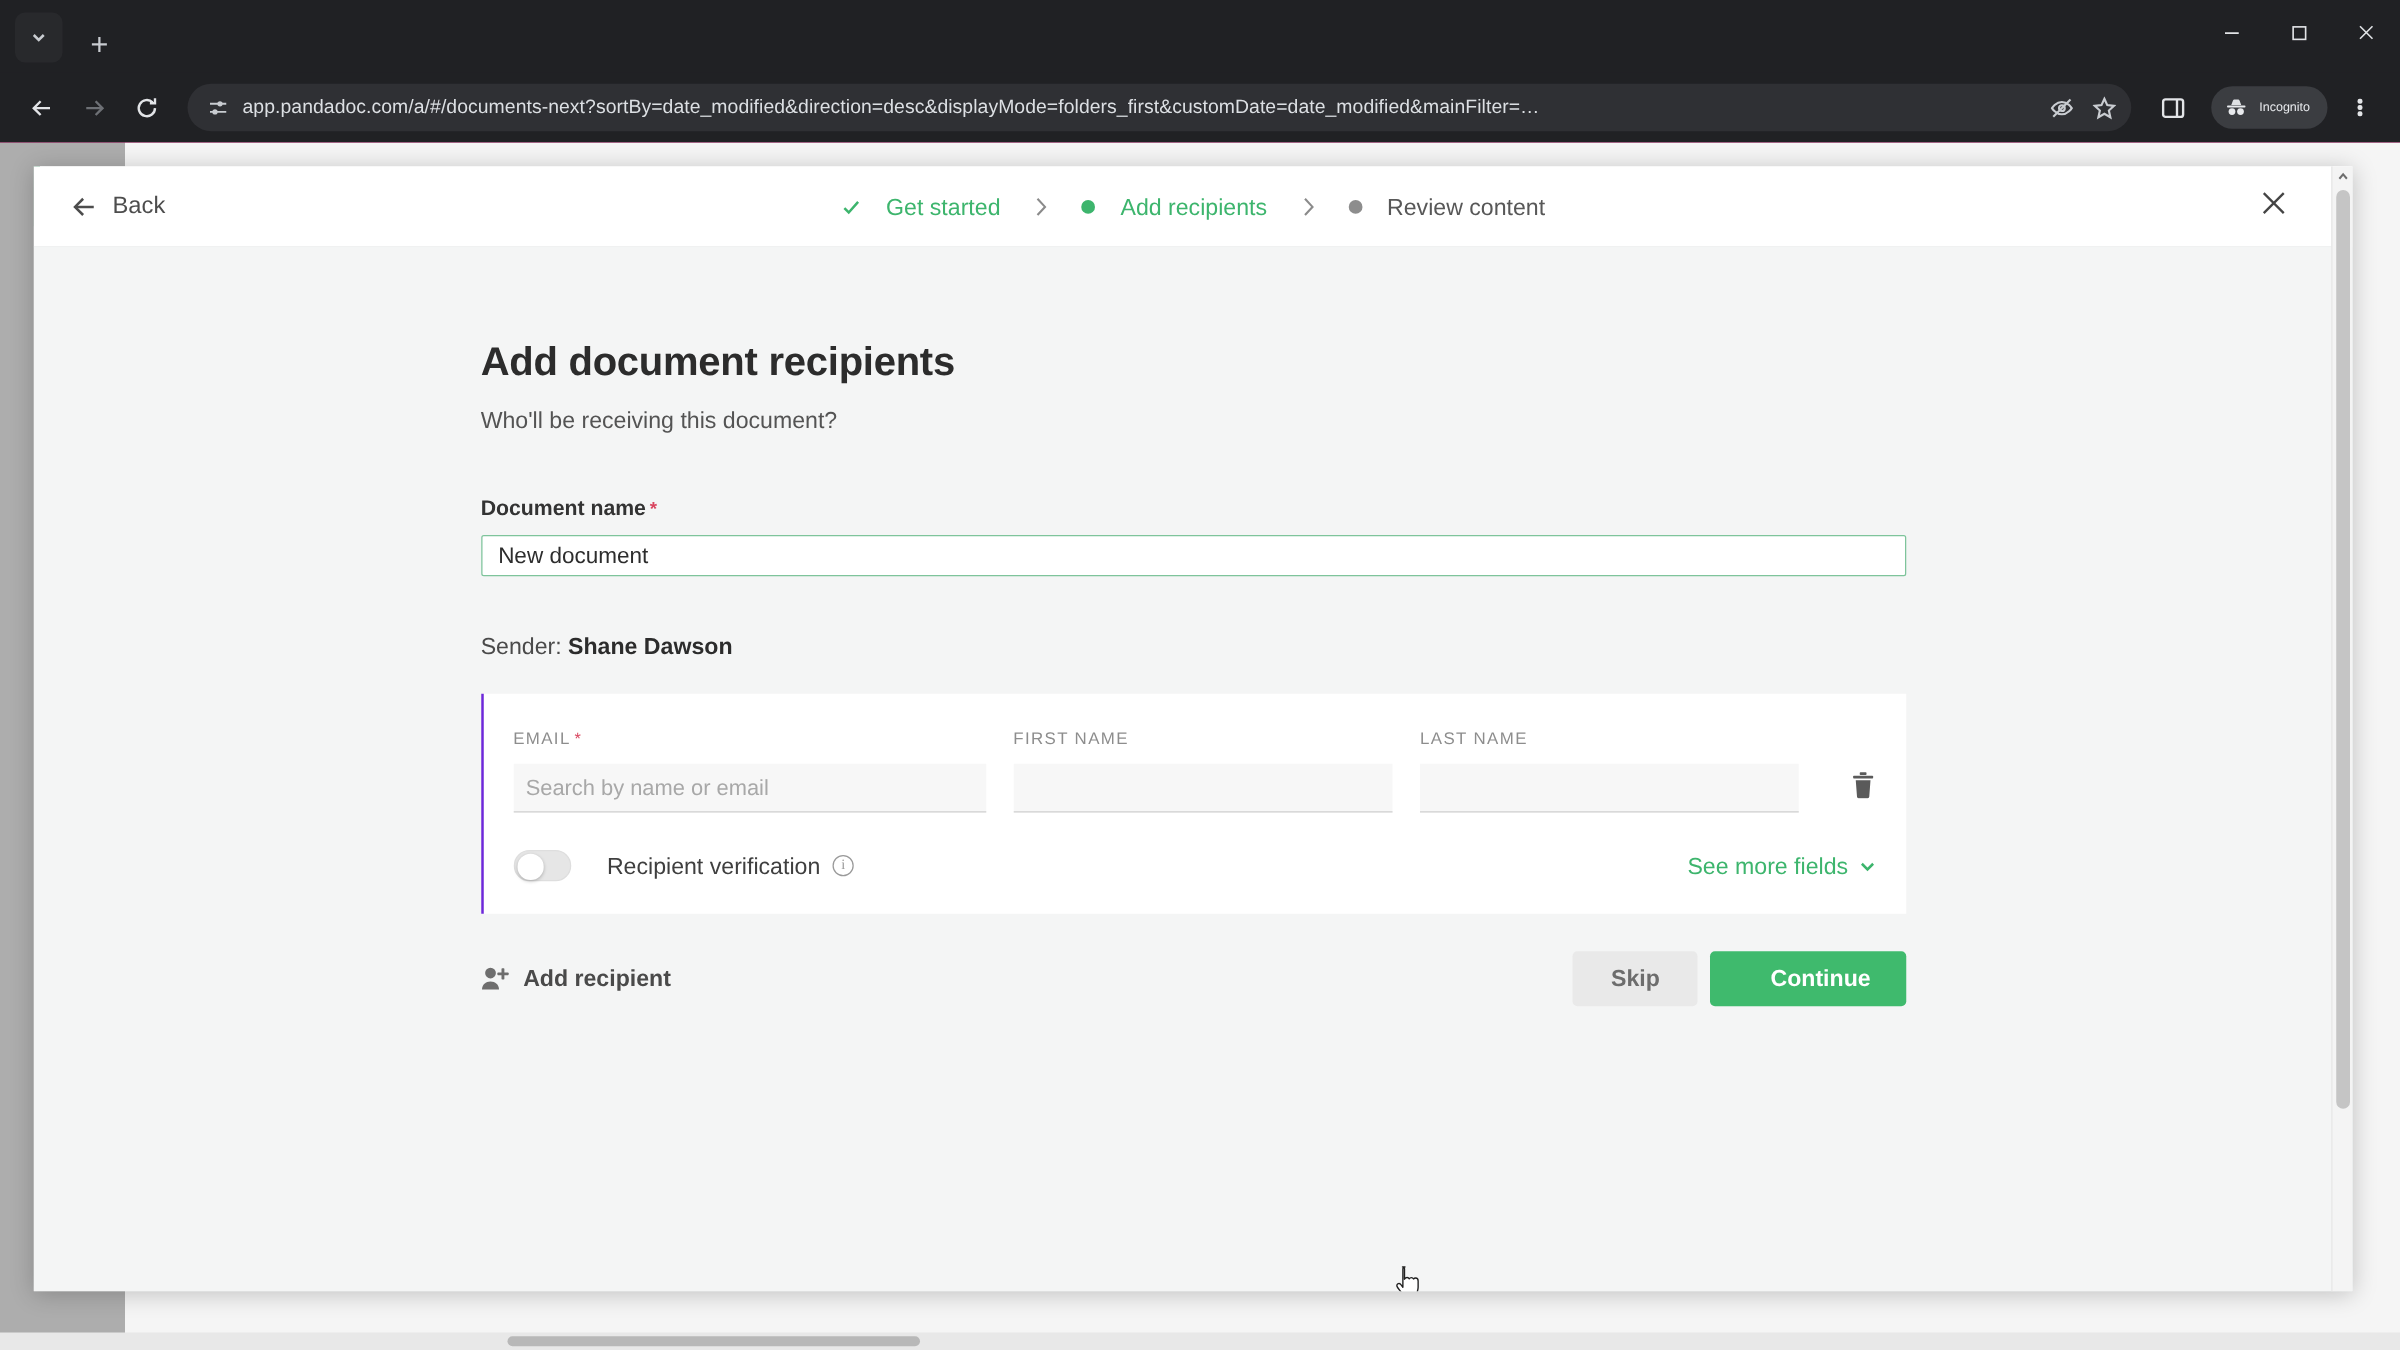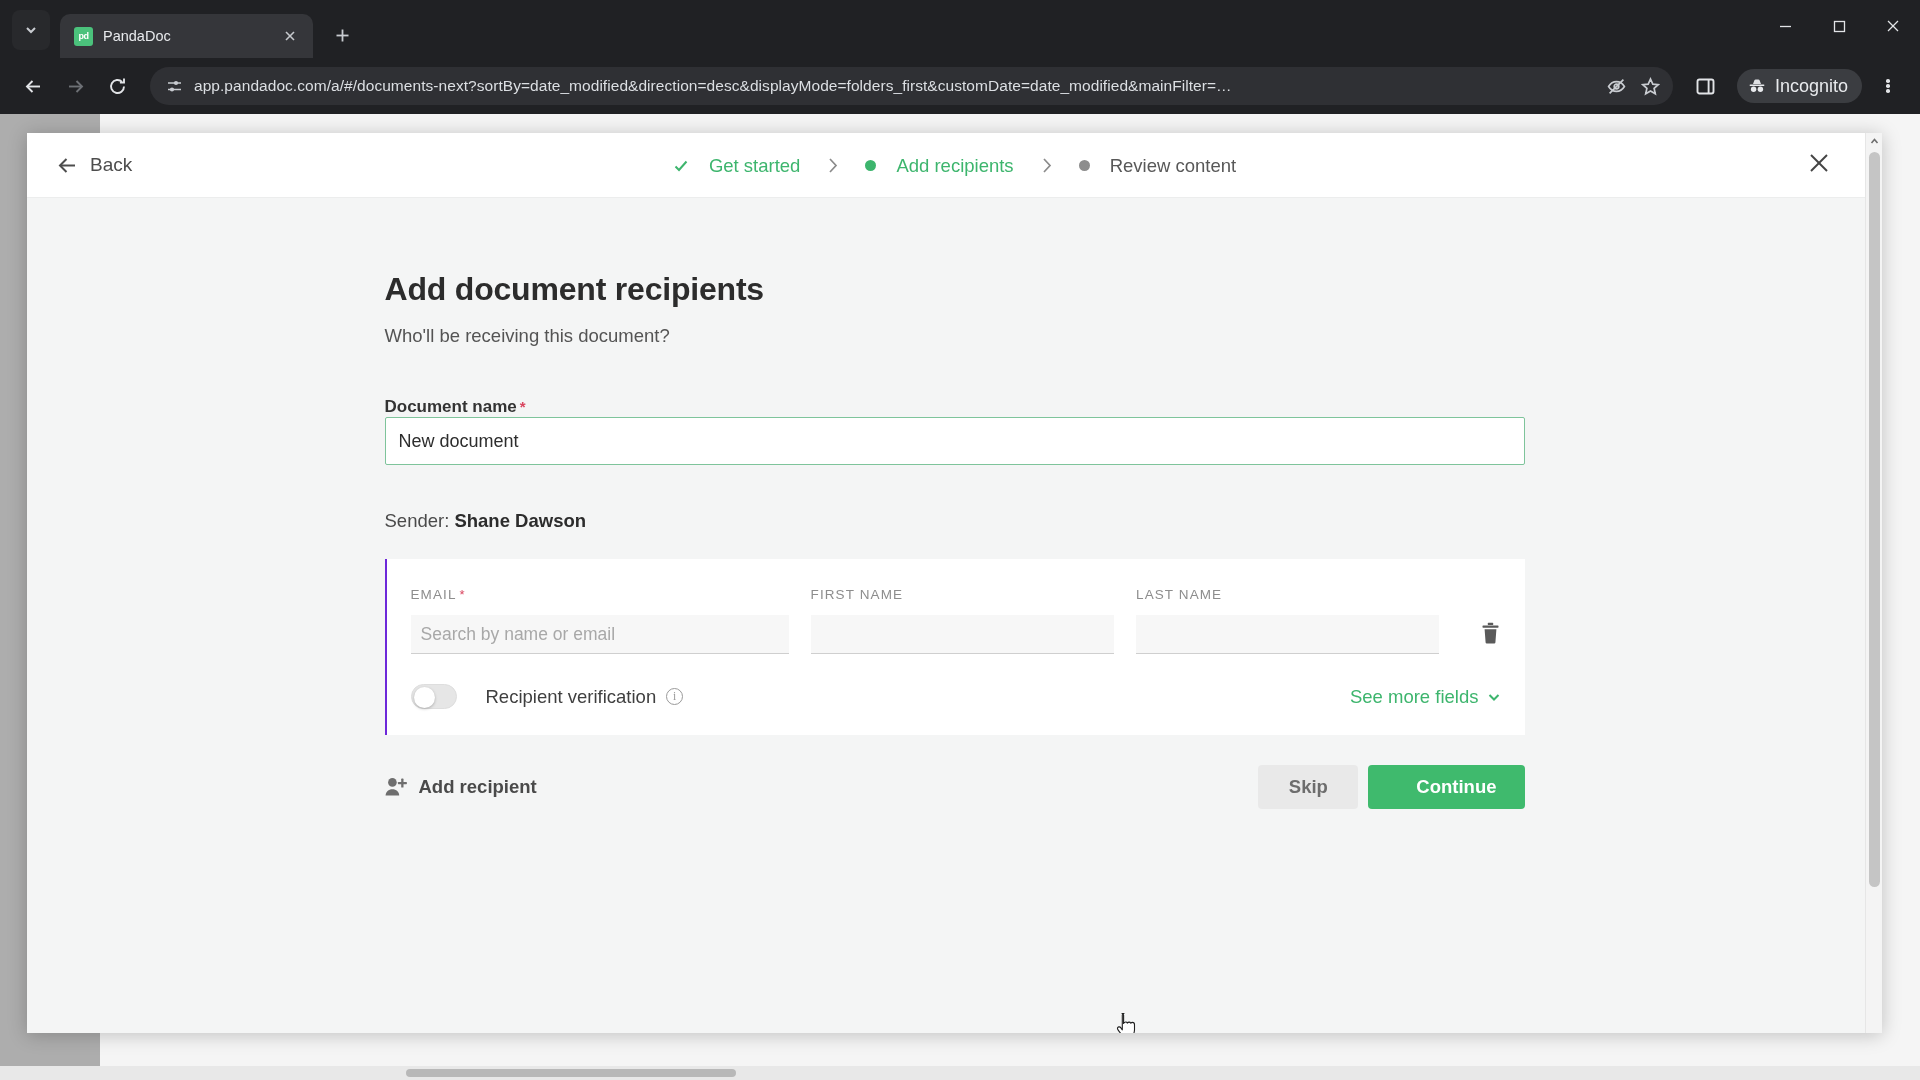--- a/index.html
+++ b/index.html
@@ -69,21 +69,21 @@
     letter-spacing: 0.05px;
   }
   .omni-right { display: flex; align-items: center; gap: 2px; flex: none; }
   .omni-btn { width: 32px; height: 32px; display:flex;align-items:center;justify-content:center;border-radius:50%; }
   .omni-btn svg { stroke: #c9ccd1; stroke-width: 1.7; fill: none; }
 
   .incognito {
     display:flex; align-items:center; gap: 8px; height: 34px;
     background:#3b3d41; border-radius: 17px; padding: 0 14px 0 10px; margin-left: 8px;
   }
-  .incognito-label { color:#e8eaed; font-size: 18px; }
+  .incognito-label { color:#e8eaed; font-size: 10px; }
   .kebab { width: 36px; height: 36px; display:flex;align-items:center;justify-content:center; margin-left:4px; }
   .kebab i { display:block; width: 3.5px; height: 3.5px; background:#e2e4e7; border-radius:50%; margin:1.6px 0; }
 
   
   .viewport {
     flex: 1; position: relative; background: #ec4899; overflow: hidden;
   }
   
   .underpage {
     position: absolute; left: 100px; top: 0; right: 0; bottom: 0;
@@ -130,21 +130,21 @@
 
   .content { width: 1140px; margin: 0 auto; padding-top: 73px; }
 
   .page-title { font-size: 32px; font-weight: bold; color: #2c2c2c; letter-spacing: -0.2px; }
   .page-sub { font-size: 18.5px; color: #545454; margin-top: 17px; }
 
   .field-label { font-size: 17px; font-weight: bold; color: #333; margin-top: 50px; }
   .req { color: #d9455f; font-size: 15px; margin-left: 3px; }
 
   .docname-input {
-    margin-top: 0; height: 48px; width: 1140px; background: #fff;
+    margin-top: 11px; height: 33px; width: 1140px; background: #fff;
     border: 1px solid #7ec49b; border-radius: 2px;
     display: flex; align-items: center; padding: 0 13px;
     font-size: 18px; color: #2d2d2d; text-align: center;
   }
 
   .sender { margin-top: 45px; font-size: 18.5px; color: #4a4a4a; }
   .sender b { color: #2c2c2c; font-weight: bold; }
 
   .recip-card {
     margin-top: 27px; width: 1140px; background: #fff;
@@ -214,32 +214,20 @@
 
 <div class="browser">
 
   <div class="tabstrip">
     <div class="tab-chevron">
       <svg width="14" height="14" viewBox="0 0 14 14">
           <polyline points="3,5 7,9 11,5"></polyline>
         </svg>
     </div>
 
-    <div class="tab">
-      <div class="tab-favicon">
-        <span>pd</span>
-      </div>
-      <div class="tab-title">PandaDoc</div>
-      <div class="tab-close">
-        <svg width="12" height="12" viewBox="0 0 12 12">
-            <line x1="2" y1="2" x2="10" y2="10"></line>
-            <line x1="10" y1="2" x2="2" y2="10"></line>
-          </svg>
-      </div>
-    </div>
 
     <div class="newtab">
       <svg width="15" height="15" viewBox="0 0 15 15">
           <line x1="7.5" y1="1.5" x2="7.5" y2="13.5"></line>
           <line x1="1.5" y1="7.5" x2="13.5" y2="7.5"></line>
         </svg>
     </div>
 
     <div class="winctrls">
       <div class="winctrl">

